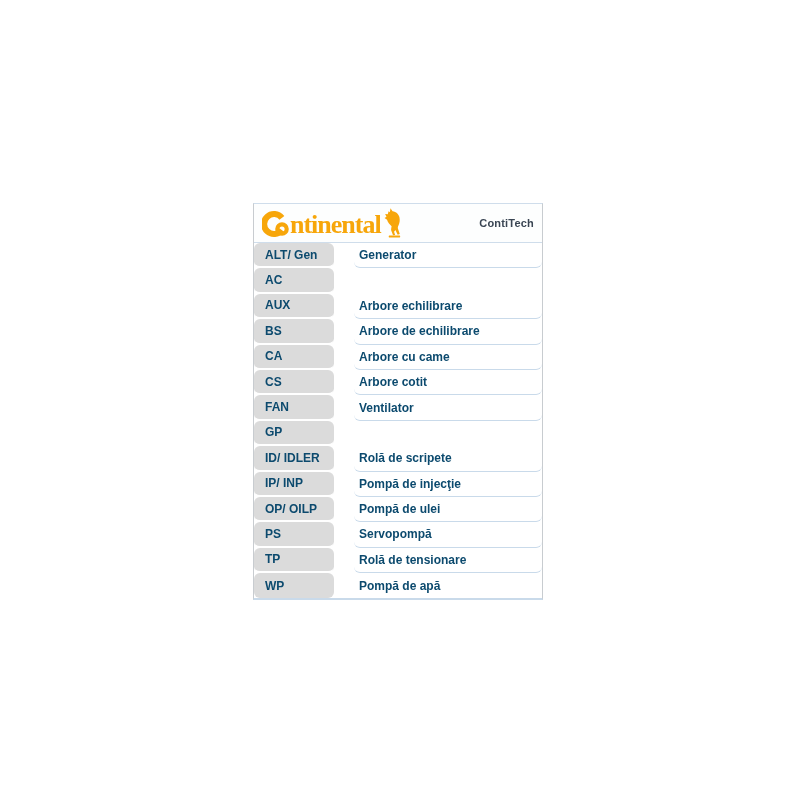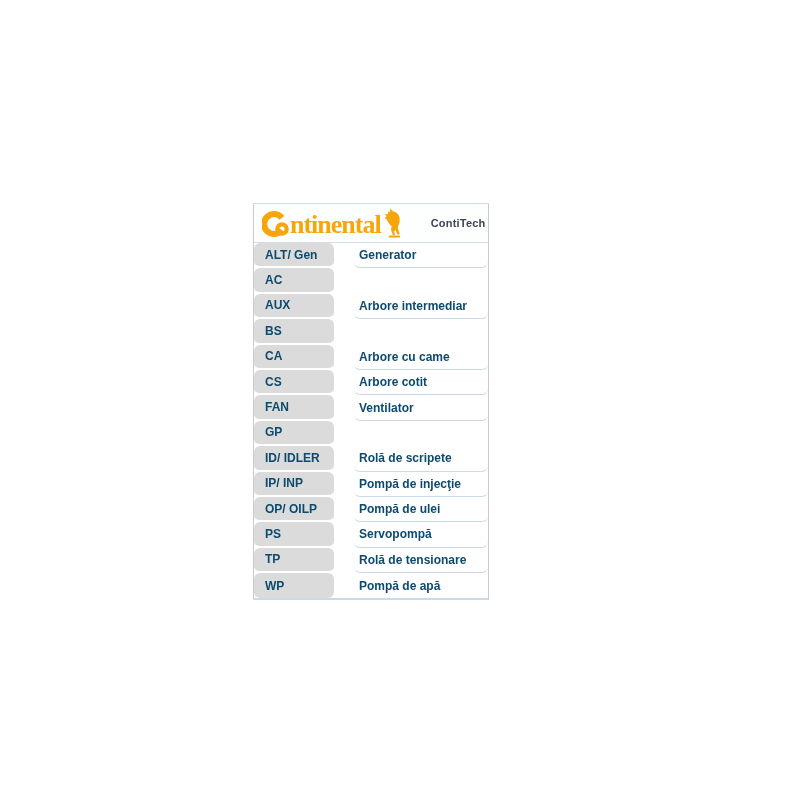--- a/index.html
+++ b/index.html
@@ -13,21 +13,21 @@
   .stage {
     position: relative;
     width: 800px;
     height: 800px;
     background: #ffffff;
   }
   .panel {
     position: absolute;
     left: 253px;
     top: 203px;
-    width: 236px;
+    width: 290px;
     box-sizing: border-box;
     background: #ffffff;
     border-left: 1px solid #c8ccd0;
     border-right: 1px solid #c8ccd0;
     border-top: 1px solid #cfddeb;
     border-bottom: 2px solid #c9daea;
   }
   .brand-header {
     height: 38px;
     display: flex;
@@ -117,24 +117,25 @@
     <div>
       <div class="legend-row">
         <div class="code-cell">ALT/ Gen</div>
         <div class="desc-cell">Generator</div>
       </div>
       <div class="legend-row">
         <div class="code-cell">AC</div>
       </div>
       <div class="legend-row">
         <div class="code-cell">AUX</div>
-        <div class="desc-cell">Arbore intermediar</div>
+        <div class="desc-cell">Arbore echilibrare</div>
       </div>
       <div class="legend-row">
         <div class="code-cell">BS</div>
+        <div class="desc-cell">Arbore de echilibrare</div>
       </div>
       <div class="legend-row">
         <div class="code-cell">CA</div>
         <div class="desc-cell">Arbore cu came</div>
       </div>
       <div class="legend-row">
         <div class="code-cell">CS</div>
         <div class="desc-cell">Arbore cotit</div>
       </div>
       <div class="legend-row">

